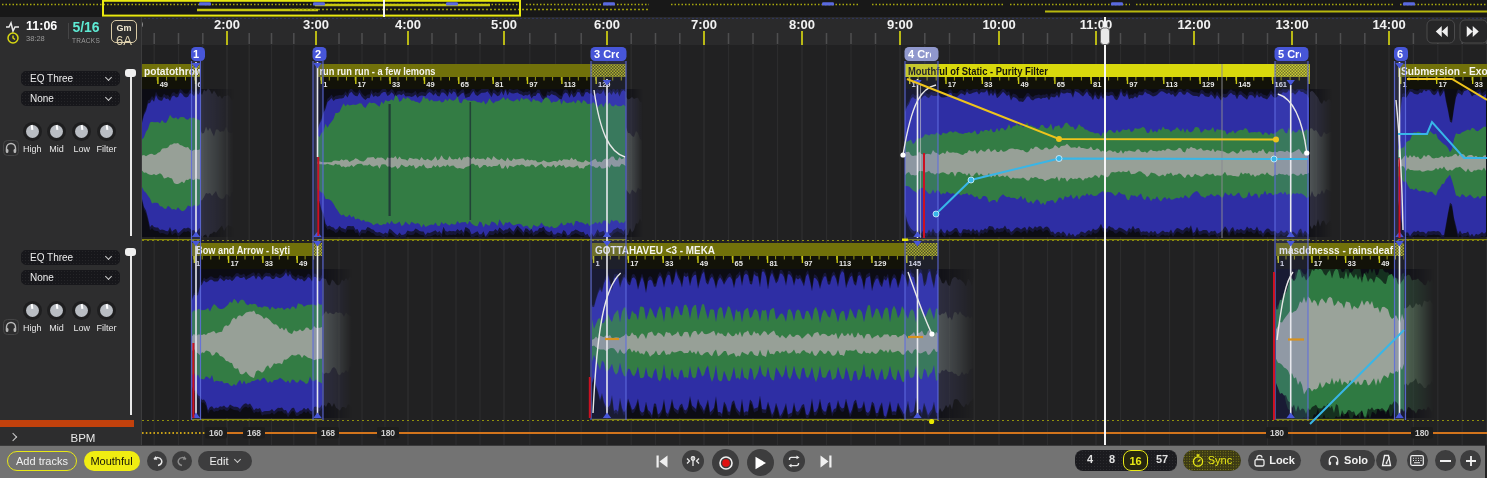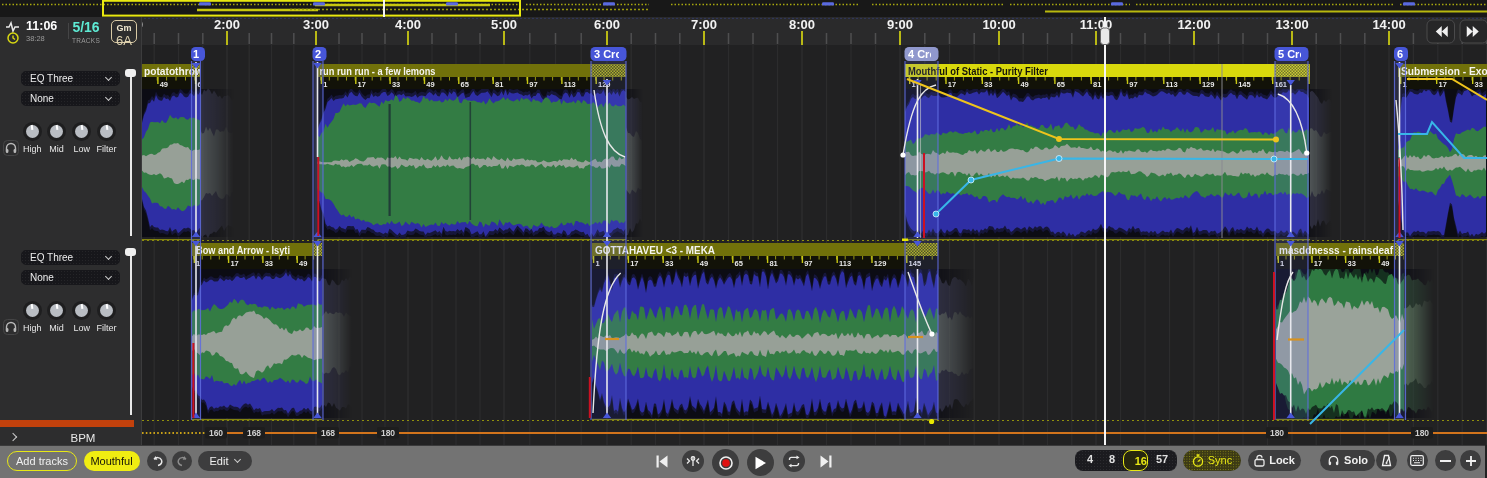--- a/index.html
+++ b/index.html
@@ -641,21 +641,21 @@
 <path d="M4.5,8.7 L1.5,10.6 L4.5,12.5Z" fill="#e8e8e8"></path>
         </svg>
       </div>
 <svg width="12" height="13" viewBox="0 0 12 13" style="position:absolute;left:820px;top:9px">
 <rect x="9.3" y="0.5" width="2.2" height="12" fill="#f0f0f0"></rect>
         <path d="M0.5,0.5 L8.5,6.5 L0.5,12.5Z" fill="#f0f0f0"></path>
       </svg>
 <div style="position:absolute;left:1075px;top:3.5px;width:102px;height:21px;border-radius:8px;background:#1b1b1f;background-image:radial-gradient(rgba(255,255,255,0.07) 0.8px,transparent 0.8px);background-size:3px 3px">
 <span style="position:absolute;left:5px;top:3px;width:20px;text-align:center;font-size:11px;font-weight:bold;color:#e0e0e0">4</span>
 <span style="position:absolute;left:27px;top:3px;width:20px;text-align:center;font-size:11px;font-weight:bold;color:#e0e0e0">8</span>
-<div style="position:absolute;left:48px;top:0px;width:25px;height:21px;border:1.3px solid #e8e815;border-radius:8px;background:#26260f;text-align:right;font-size:11px;font-weight:bold;color:#e8e815;line-height:20px">16</div>
+<div style="position:absolute;left:48px;top:0px;width:25px;height:21px;border:1.3px solid #e8e815;border-radius:8px;background:#26260f;text-align:center;font-size:11px;font-weight:bold;color:#e8e815;line-height:20px">16</div>
 <span style="position:absolute;left:76px;top:3px;width:22px;text-align:center;font-size:11px;font-weight:bold;color:#e0e0e0">57</span>
 </div>
 <div class="pill" style="left:1183px;top:3.5px;width:58px;height:21px;background:#3c3a15;background-image:radial-gradient(rgba(232,232,21,0.45) 0.6px,transparent 0.6px);background-size:2.6px 2.6px;color:#e8e815;font-weight:normal">
 <svg width="12" height="13" viewBox="0 0 12 13" style="margin-right:4px">
           <circle cx="6" cy="7.5" r="4.6" fill="none" stroke="#e8e815" stroke-width="1.3"></circle>
           <path d="M6,7.5 L8.5,5.5" stroke="#e8e815" stroke-width="1.2"></path>
           <path d="M4.5,1 H7.5 M6,1 V2.5" stroke="#e8e815" stroke-width="1.4"></path>
         </svg>Sync</div>
 <div class="pill" style="left:1248px;top:3.5px;width:53px;height:21px;font-weight:bold">
 <svg width="11" height="13" viewBox="0 0 11 13" style="margin-right:4px">

